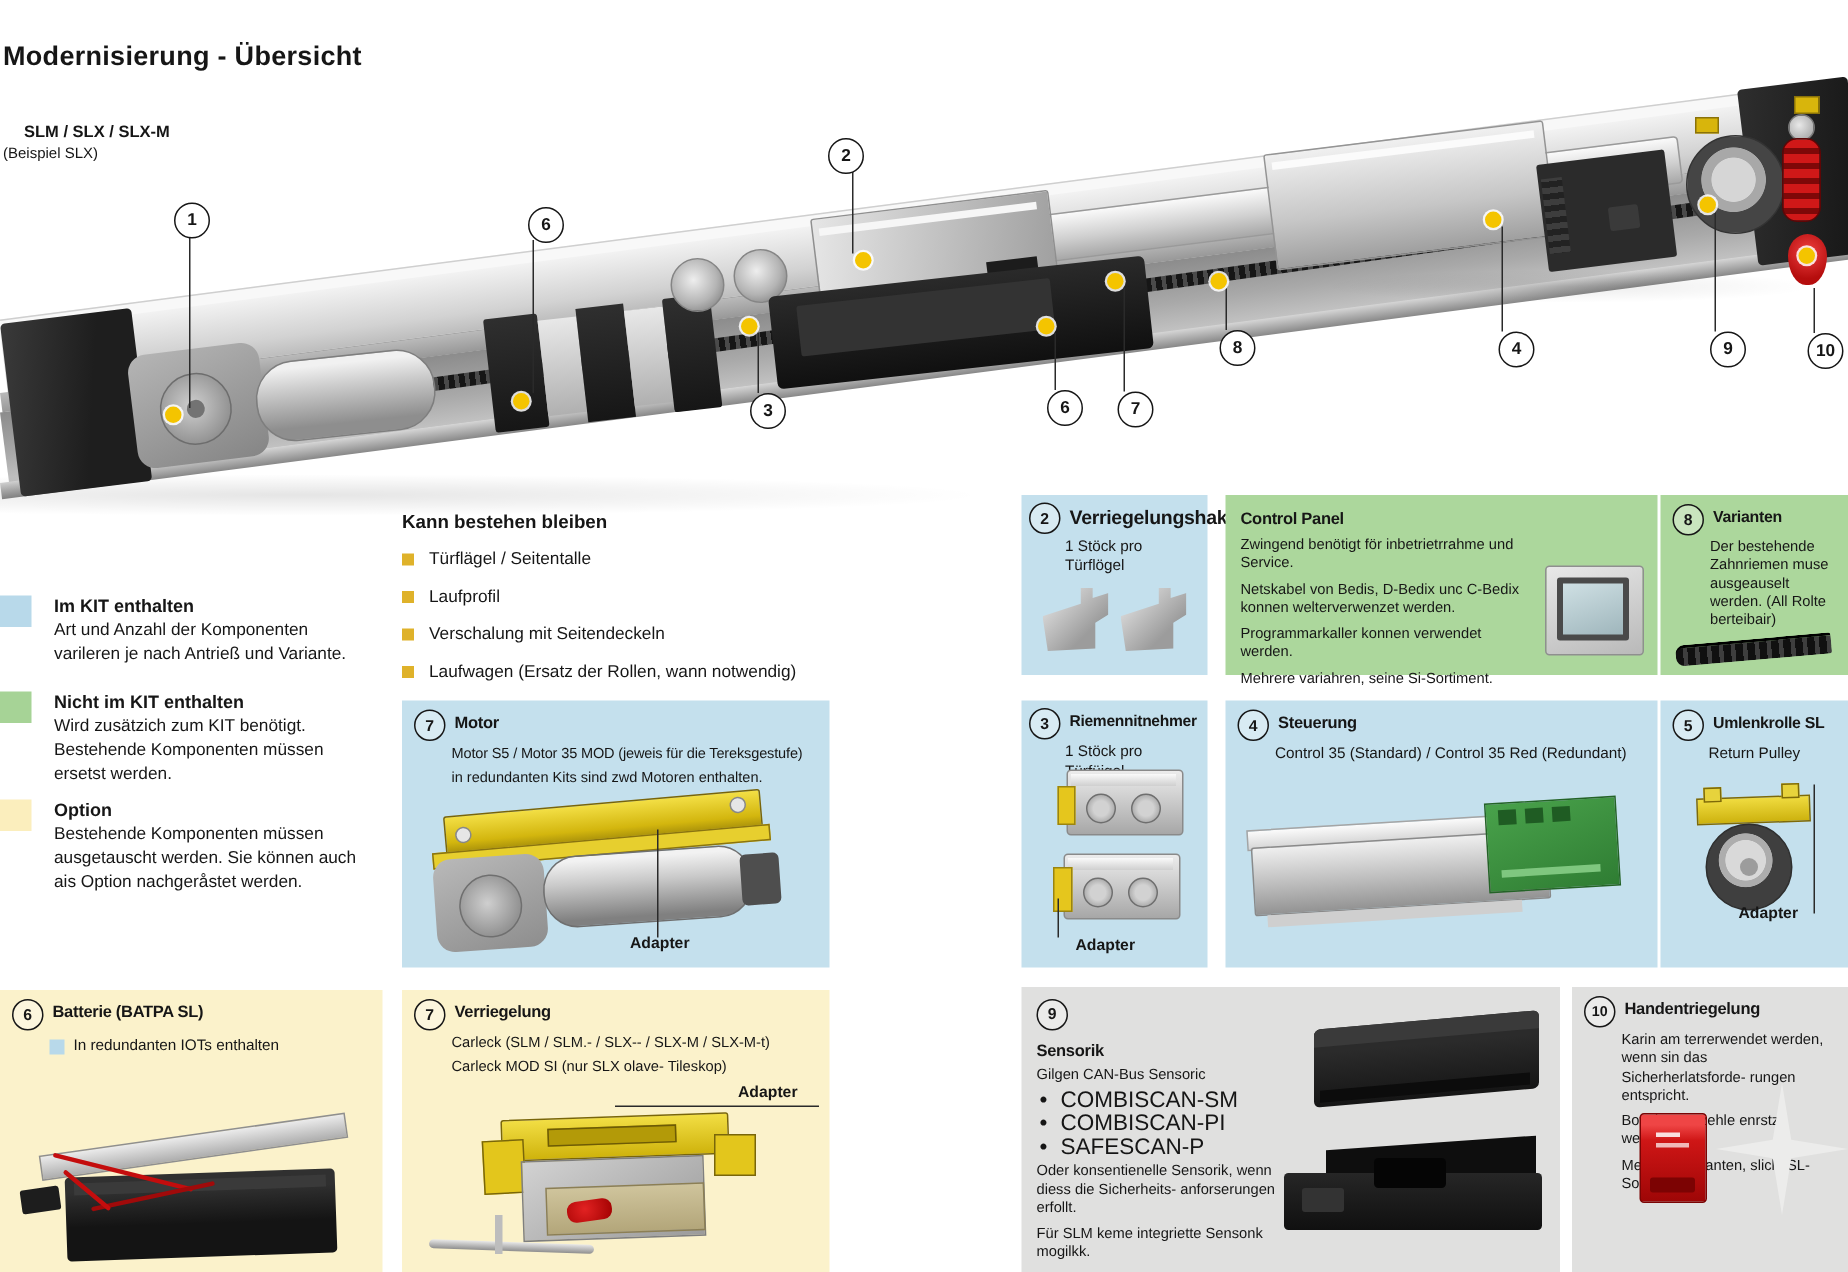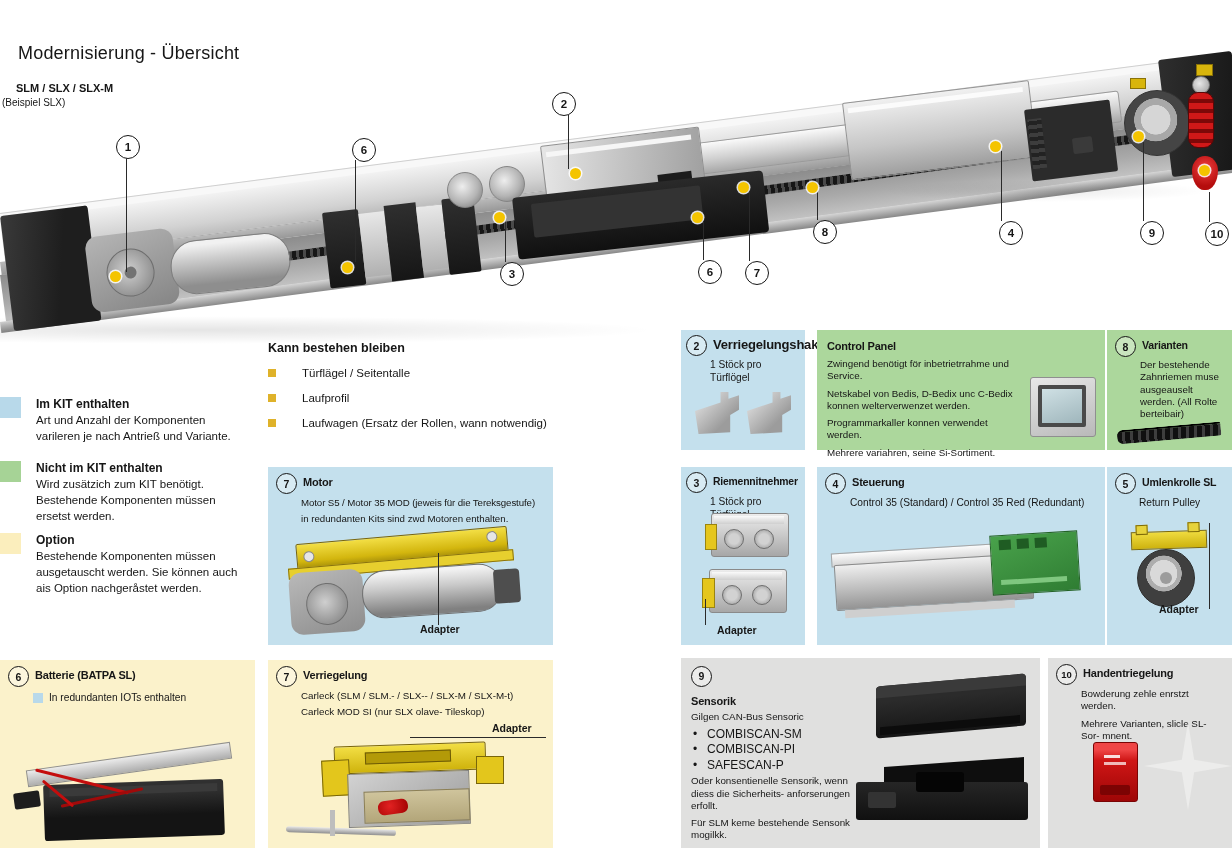--- a/index.html
+++ b/index.html
@@ -1,55 +1,55 @@
 <!DOCTYPE html>
 <html><head>
 <meta charset="utf-8">
 <style>
   html,body{margin:0;padding:0;background:#fff}
   #page{position:relative;width:1232px;height:848px;background:#fff;overflow:hidden;
         font-family:"Liberation Sans",sans-serif;color:#161616}
   .abs{position:absolute}
   
-  #title{position:absolute;left:2px;top:27px;margin:16px;font-size:18px;font-weight:normal;letter-spacing:.2px}
+  #title{position:absolute;left:2px;top:27px;margin:0;font-size:18px;font-weight:bold;letter-spacing:.2px}
   #model{position:absolute;left:16px;top:82px;font-size:11px;font-weight:bold}
   #example{position:absolute;left:2px;top:97px;font-size:10px}
   
   .strip{position:absolute;transform-origin:0 0;transform:rotate(-7.4deg)}
   .rot{position:absolute;transform-origin:0 0}
   .roller{position:absolute;border-radius:50%;border:1px solid #858585;
           background:radial-gradient(circle at 42% 40%,#eeeeee,#b4b4b4 55%,#7b7b7b 92%)}
   .co{position:absolute;width:22px;height:22px;border:1.4px solid #161616;border-radius:50%;background:#fff;
       display:flex;align-items:center;justify-content:center;font-size:11.5px;font-weight:bold;z-index:7}
   .cl{position:absolute;width:1px;background:#2a2a2a;z-index:6}
   .cd{position:absolute;width:11px;height:11px;border-radius:50%;background:#f4c400;
       box-shadow:0 0 0 1.5px rgba(255,255,255,.85);z-index:7}
   
   .leg{position:absolute;left:0;width:252px;padding-left:36px;box-sizing:border-box}
   .leg .sq{position:absolute;left:0;top:1px;width:21px;height:21px}
   .leg .t{font-weight:bold;font-size:12px;line-height:16px}
   .leg .d{font-size:11.5px;line-height:16px}
   
   #keep{position:absolute;left:268px;top:341px;width:292px}
   #keep .t{font-weight:bold;font-size:12.5px;margin-bottom:10px}
-  .keep-item{font-size:11.5px;line-height:17px;padding-left:34px;position:relative;margin-bottom:8px}
+  .keep-item{font-size:11.5px;line-height:17px;padding-left:18px;position:relative;margin-bottom:8px}
   .keep-item::before{content:"";position:absolute;left:0;top:4px;width:8px;height:8px;background:#dfb22a}
   
   .box{position:absolute;box-sizing:border-box;padding:7px 8px}
   .blue{background:#c4e0ed}.green{background:#acd79c}.yellow{background:#fbf2cb}.gray{background:#e0e0df}
   .bh{display:flex;align-items:flex-start;gap:6px}
   .nc{flex:none;width:19px;height:19px;border:1.3px solid #161616;border-radius:50%;display:flex;align-items:center;
       justify-content:center;font-size:10.5px;font-weight:bold;background:rgba(255,255,255,.35);margin-top:-1px}
   .bt{font-weight:bold;font-size:10.6px;line-height:13px;padding-top:2px;letter-spacing:-.2px}
   .bs{font-size:10.2px;line-height:13px;margin:2px 0 0 25px}
   .bp{font-size:9.8px;line-height:12.3px;margin:0 0 5px 0}
   .ind{margin-left:25px}
   .adp{position:absolute;font-weight:bold;font-size:10.5px;z-index:3}
   .aline{position:absolute;background:#2a2a2a;z-index:2}
-  .blt{font-size:12px;line-height:12.5px;position:relative;padding-left:14px;margin:0 0 3px 2px}
+  .blt{font-size:15px;line-height:12.5px;position:relative;padding-left:14px;margin:0 0 3px 2px}
   .blt::before{content:"\2022";position:absolute;left:0;top:0}
 </style>
 </head>
 <body>
 
 <div id="page">
 
   <h1 id="title">Modernisierung - Übersicht</h1>
   <div id="model">SLM / SLX  / SLX-M</div>
   <div id="example">(Beispiel SLX)</div>
@@ -168,20 +168,21 @@
   <div class="leg" style="top:532px">
     <span class="sq" style="background:#fbeebd"></span>
     <div class="t">Option</div>
     <div class="d">Bestehende Komponenten müssen ausgetauscht werden. Sie können auch ais Option nachgeråstet werden.</div>
   </div>
 
   <div id="keep">
     <div class="t">Kann bestehen bleiben</div>
     <div class="keep-item">Türflägel / Seitentalle</div>
     <div class="keep-item">Laufprofil</div>
+    <div class="keep-item">Verschalung mit Seitendeckeln</div>
     <div class="keep-item">Laufwagen (Ersatz der Rollen, wann notwendig)</div>
   </div>
 
   <div class="box blue" style="left:681px;top:330px;width:124px;height:120px;padding:6px 5px">
     <div class="bh">
       <span class="nc">2</span>
       <span class="bt" style="font-size:13px">Verriegelungshaken</span>
     </div>
     <div class="bs" style="margin-left:24px">1 Stöck pro Türflögel</div>
     <div style="position:absolute;left:14px;top:62px;width:44px;height:42px;background:linear-gradient(135deg,#ececec,#9c9c9c 70%);clip-path:polygon(0 45%,58% 25%,58% 0,76% 0,76% 16%,100% 8%,100% 42%,80% 55%,80% 96%,8% 100%)"></div>
@@ -341,21 +342,21 @@
 
   <div class="box gray" style="left:681px;top:658px;width:359px;height:190px;padding:8px 10px">
     <span class="nc" style="display:inline-flex">9</span>
     <div class="bt" style="font-size:11px;margin-top:6px">Sensorik</div>
     <div style="width:165px">
       <p class="bp" style="margin:3px 0 5px">Gilgen CAN-Bus Sensoric</p>
       <div class="blt">COMBISCAN-SM</div>
       <div class="blt">COMBISCAN-PI</div>
       <div class="blt">SAFESCAN-P</div>
       <p class="bp" style="margin-top:4px">Oder konsentienelle Sensorik, wenn diess die Sicherheits- anforserungen erfollt.</p>
-      <p class="bp">Für SLM keme bestehende Sensonk mogilkk.</p>
+      <p class="bp">Für SLM keme integriette Sensonk mogilkk.</p>
     </div>
     <div style="position:absolute;right:4px;top:8px;width:190px;height:172px">
       <div style="position:absolute;left:30px;top:14px;width:150px;height:52px;transform:skewY(-5deg);background:linear-gradient(180deg,#2b2b2b 0 30%,#151515);border-radius:4px">
         <div style="position:absolute;left:0;top:0;width:150px;height:12px;background:#3a3a3a;border-radius:4px 4px 0 0"></div>
         <div style="position:absolute;left:4px;bottom:3px;width:140px;height:8px;background:#0c0c0c"></div>
       </div>
       <div style="position:absolute;left:10px;top:96px;width:176px;height:62px">
         <div style="position:absolute;left:28px;top:0;width:140px;height:26px;transform:skewY(-4deg);background:#0e0e0e"></div>
         <div style="position:absolute;left:0;top:20px;width:172px;height:38px;background:linear-gradient(180deg,#262626,#101010);border-radius:3px"></div>
         <div style="position:absolute;left:60px;top:10px;width:48px;height:20px;background:#050505;border-radius:3px"></div>
@@ -363,20 +364,21 @@
       </div>
     </div>
   </div>
 
   <div class="box gray" style="left:1048px;top:658px;width:184px;height:190px">
     <div class="bh">
       <span class="nc" style="font-size:9.5px">10</span>
       <span class="bt" style="font-size:11px">Handentriegelung</span>
     </div>
     <div class="ind" style="margin-top:3px;width:142px">
+      <p class="bp">Karin am terrerwendet werden, wenn sin das Sicherherlatsforde- rungen entspricht.</p>
       <p class="bp">Bowderung zehle enrstzt werden.</p>
       <p class="bp">Mehrere Varianten, slicle SL-Sor- mnent.</p>
     </div>
     <div style="position:absolute;left:96px;top:64px;width:88px;height:88px;background:#ececeb;clip-path:polygon(50% 0,57% 43%,100% 50%,57% 57%,50% 100%,43% 57%,0 50%,43% 43%)"></div>
     <div style="position:absolute;left:45px;top:84px;width:43px;height:58px;background:linear-gradient(180deg,#ef4545 0 12%,#cf1616 30%,#9e0606);border:1px solid #7a0404;border-radius:3px">
       <div style="position:absolute;left:10px;top:12px;width:16px;height:3px;background:rgba(255,255,255,.85)"></div>
       <div style="position:absolute;left:10px;top:19px;width:22px;height:3px;background:rgba(255,255,255,.7)"></div>
       <div style="position:absolute;left:6px;bottom:6px;width:30px;height:10px;background:#7c0303;border-radius:2px"></div>
     </div>
   </div>

